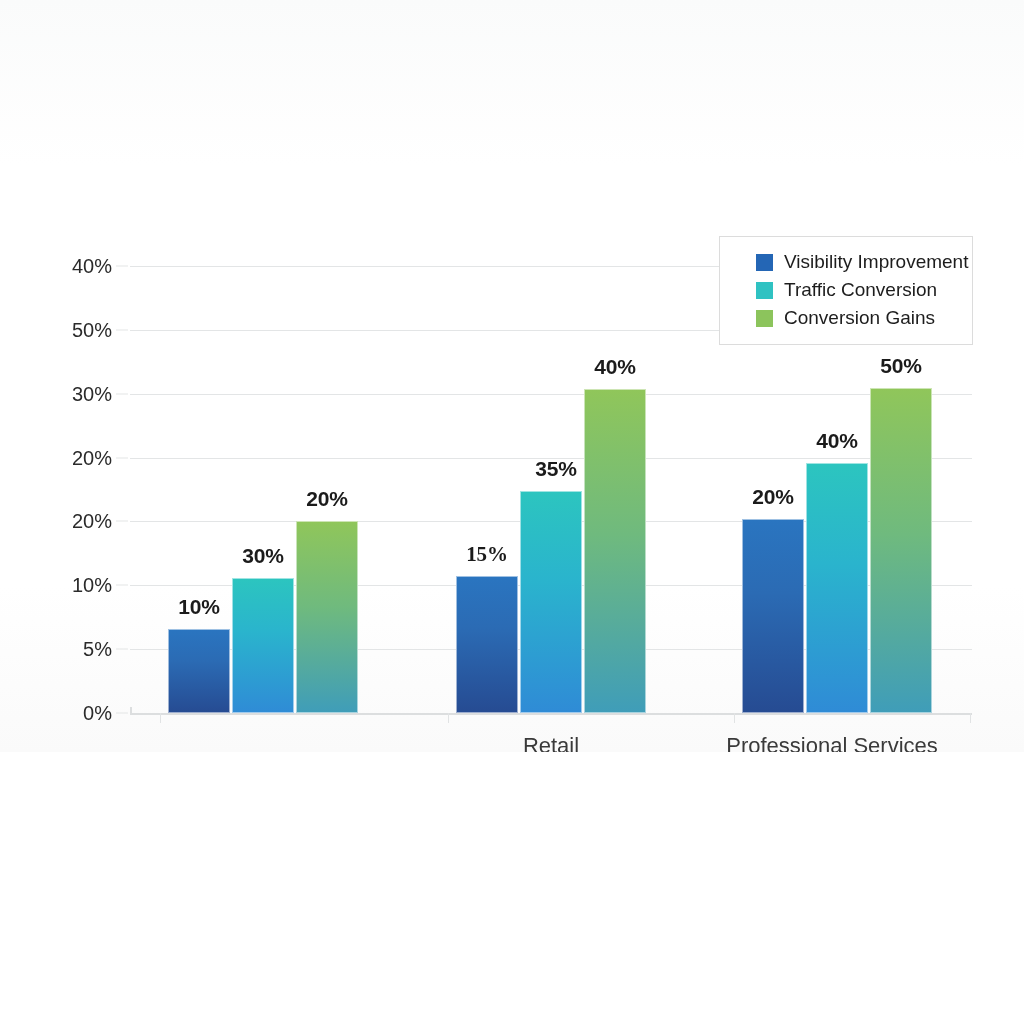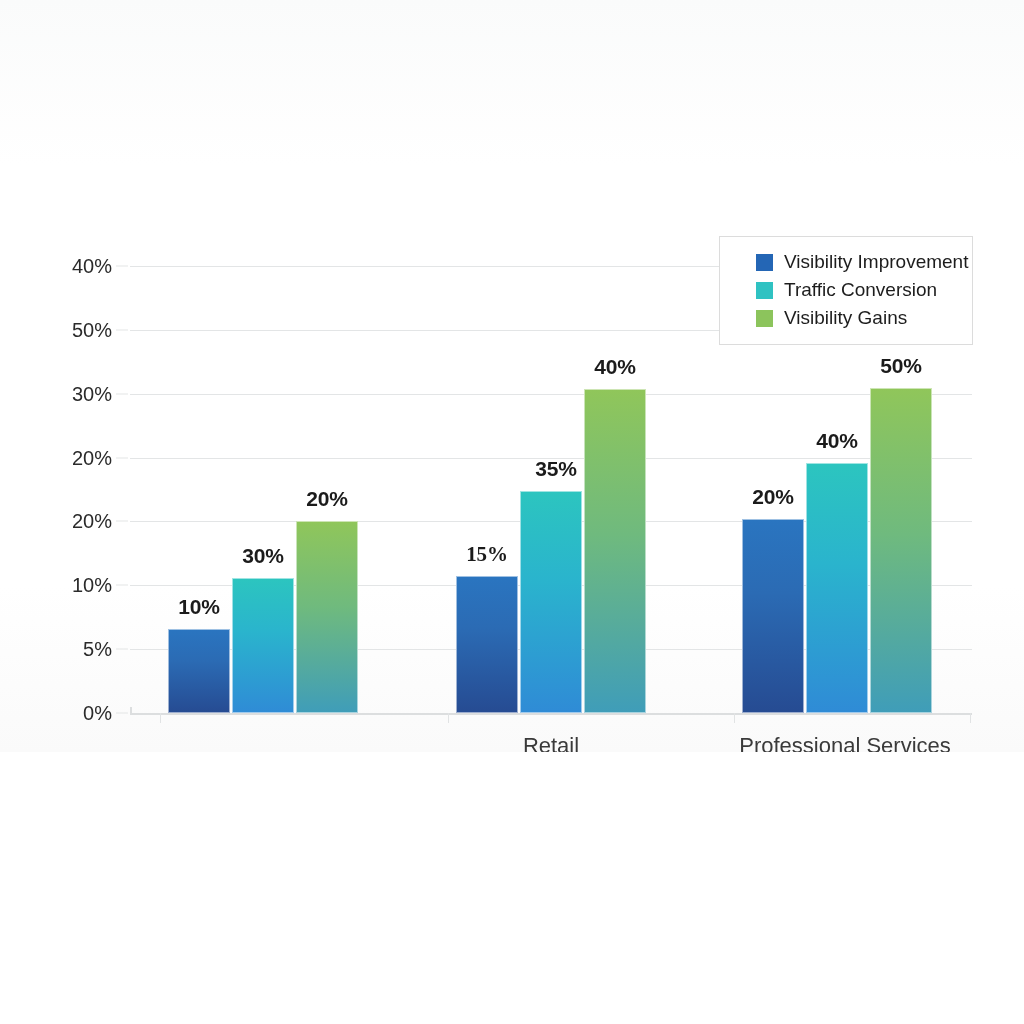--- a/index.html
+++ b/index.html
@@ -197,36 +197,36 @@
       <div class="bar-label" style="left: 425px; top: 89px;">40%</div>
       <div class="cat-tick" style="left: 318px;"></div>
       <div class="cat-label" style="left: 271px; text-align: center;">Retail</div>
       <div class="bar s0" title="Visibility Improvement — Professional Services: 20%" style="left: 612px; height: 194px;"></div>
       <div class="bar-label" style="left: 583px; top: 219px;">20%</div>
       <div class="bar s1" title="Traffic Potential — Professional Services: 40%" style="left: 676px; height: 250px;"></div>
       <div class="bar-label" style="left: 647px; top: 163px;">40%</div>
       <div class="bar s2" title="Conversion Gains — Professional Services: 50%" style="left: 740px; height: 325px;"></div>
       <div class="bar-label" style="left: 711px; top: 88px;">50%</div>
       <div class="cat-tick" style="left: 604px;"></div>
-      <div class="cat-label" style="left: 565px;">Professional Services</div>
+      <div class="cat-label" style="left: 552px;">Professional Services</div>
       <div class="cat-tick" style="left: 840px;"></div>
     </div>
 
   <div id="legend">
       <div class="legend-row">
         <span class="legend-swatch" style="background: rgb(36, 102, 181);"></span>
         <span class="legend-text">Visibility Improvement</span>
       </div>
       <div class="legend-row">
         <span class="legend-swatch" style="background: rgb(47, 194, 194);"></span>
         <span class="legend-text">Traffic Conversion</span>
       </div>
       <div class="legend-row">
         <span class="legend-swatch" style="background: rgb(140, 196, 92);"></span>
-        <span class="legend-text">Visibility Gains</span>
+        <span class="legend-text">Conversion Gains</span>
       </div>
     </div>
 
 <div class="ytick-dash" style="top: 266px;"></div>
     <div class="ytick-dash" style="top: 330px;"></div>
     <div class="ytick-dash" style="top: 394px;"></div>
     <div class="ytick-dash" style="top: 458px;"></div>
     <div class="ytick-dash" style="top: 521px;"></div>
     <div class="ytick-dash" style="top: 585px;"></div>
     <div class="ytick-dash" style="top: 649px;"></div>

